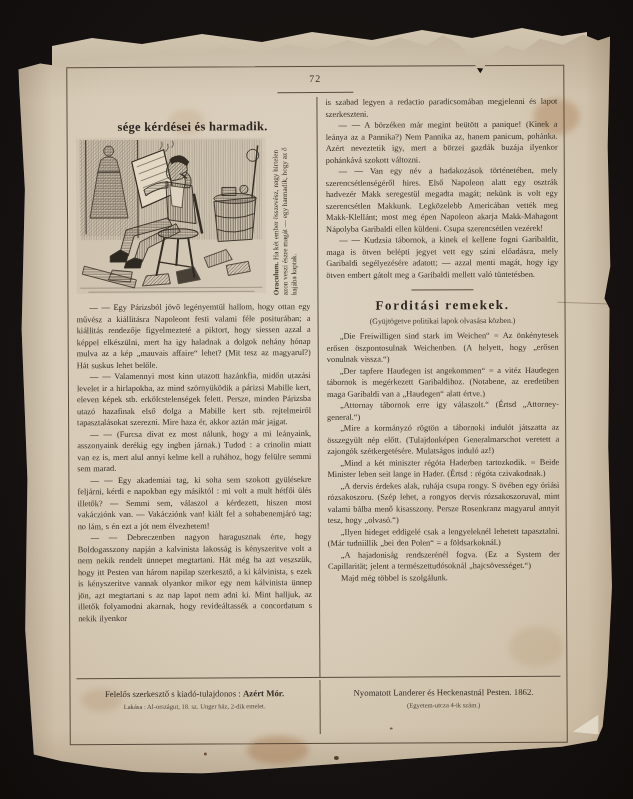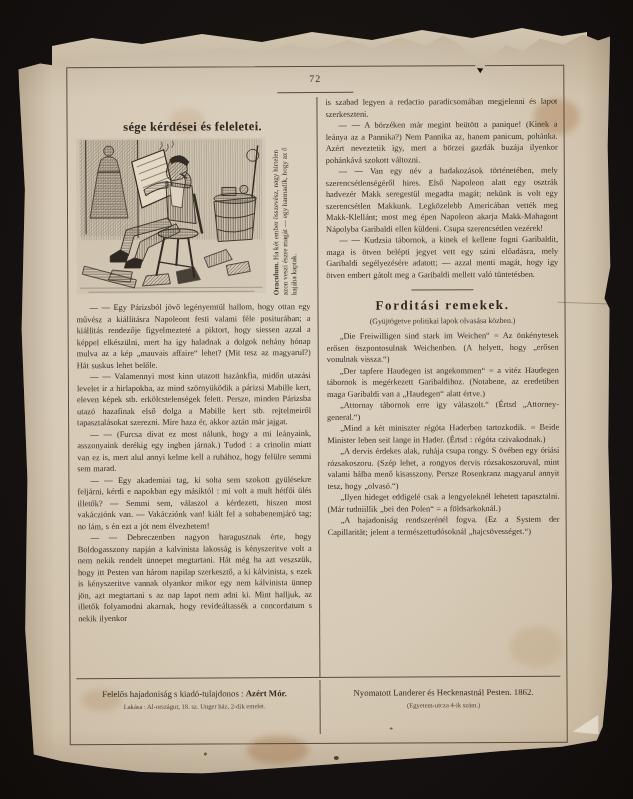--- a/index.html
+++ b/index.html
@@ -107,21 +107,21 @@
     <div class="fold-corner"></div>
 
     <div class="frame">
       <div class="pgnum">72</div>
       <div class="pgrule"></div>
       <div class="divider"></div>
 
       <div class="col col-left">
         <div class="title">
           <br>
-          <span>sége kérdései és feleletei.</span>
+          <span>sége kérdései és harmadik.</span>
         </div>
 
         <div class="figure-row">
           <svg class="engraving" width="190" height="156" viewBox="0 0 190 156" xmlns="http://www.w3.org/2000/svg">
             <defs>
               <pattern id="pv" width="2.4" height="4" patternUnits="userSpaceOnUse">
                 <line x1="1" y1="0" x2="1" y2="4" stroke="#4a4236" stroke-width="0.6"></line>
               </pattern>
               <pattern id="ph" width="4" height="2.6" patternUnits="userSpaceOnUse">
                 <line x1="0" y1="1" x2="4" y2="1" stroke="#4a4236" stroke-width="0.6"></line>
@@ -209,32 +209,34 @@
         <p class="art">— — Van egy név a hadakozások történetében, mely szerencsétlenségéről hires. Első Napoleon alatt egy osztrák hadvezér Makk seregestül megadta magát; nekünk is volt egy szerencsétlen Makkunk. Legközelebb Americában vették meg Makk-Klellánt; most meg épen Napoleon akarja Makk-Mahagont Nápolyba Garibaldi ellen küldeni. Csupa szerencsétlen vezérek!</p>
         <p class="art">— — Kudzsia tábornok, a kinek el kellene fogni Garibaldit, maga is ötven belépti jegyet vett egy szini előadásra, mely Garibaldi segélyezésére adatott; — azzal menti magát, hogy igy ötven embert gátolt meg a Garibaldi mellett való tüntetésben.</p>
 
         <div class="sec-sep"></div>
         <h2 class="sec-title">Forditási remekek.</h2>
         <div class="sec-sub">(Gyüjtögetve politikai lapok olvasása közben.)</div>
 
         <p class="art">„Die Freiwilligen sind stark im Weichen“ = Az önkénytesek erősen öszpontosulnak Weichenben. (A helyett, hogy „erősen vonulnak vissza.“)</p>
         <p class="art">„Der tapfere Haudegen ist angekommen“ = a vitéz Haudegen tábornok is megérkezett Garibaldihoz. (Notabene, az eredetiben maga Garibaldi van a „Haudegen“ alatt értve.)</p>
         <p class="art">„Attornay tábornok erre igy válaszolt.“ (Értsd „Attorney-general.“)</p>
+        <p class="art">„Mire a kormányzó rögtön a tábornoki indulót játszatta az összegyült nép előtt. (Tulajdonképen Generalmarschot veretett a zajongók szétkergetésére. Mulatságos induló az!)</p>
         <p class="art">„Mind a két miniszter régóta Haderben tartozkodik. = Beide Minister leben seit lange in Hader. (Értsd : régóta czivakodnak.)</p>
         <p class="art">„A dervis érdekes alak, ruhája csupa rongy. S övében egy óriási rózsakoszoru. (Szép lehet, a rongyos dervis rózsakoszoruval, mint valami bálba menő kisasszony. Persze Rosenkranz magyarul annyit tesz, hogy „olvasó.“)</p>
         <p class="art">„Ilyen hideget eddigelé csak a lengyeleknél lehetett tapasztalni. (Már tudniillik „bei den Polen“ = a földsarkoknál.)</p>
         <p class="art">„A hajadoniság rendszerénél fogva. (Ez a System der Capillarität; jelent a természettudósoknál „hajcsövességet.“)</p>
+        <p class="art">Majd még többel is szolgálunk.</p>
       </div>
 
       <div class="footrule"></div>
       <div class="footer">
         <div class="footdiv"></div>
         <div class="foot-cell foot-left">
           <div class="foot-main">
-            <span>Felelős hajadoniság s kiadó-tulajdonos : </span><b>Azért Mór.</b>
+            <span>Felelős szerkesztő s kiadó-tulajdonos : </span><b>Azért Mór.</b>
           </div>
           <div class="foot-sub">Lakása : Al-országut, 18. sz. Unger ház, 2-dik emelet.</div>
         </div>
         <div class="foot-cell foot-right">
           <div class="foot-main">Nyomatott Landerer és Heckenastnál Pesten. 1862.</div>
           <div class="foot-sub">(Egyetem-utcza 4-ik szám.)</div>
         </div>
       </div>
     </div>
   </div>

